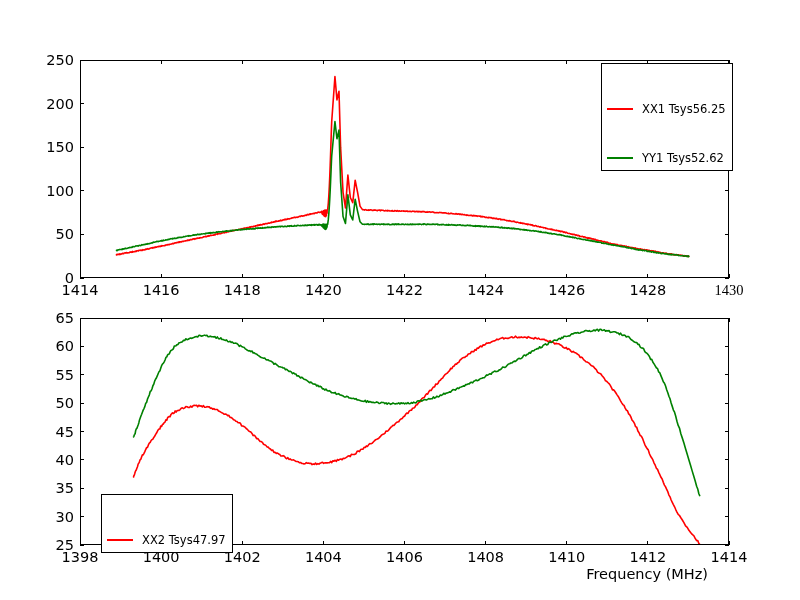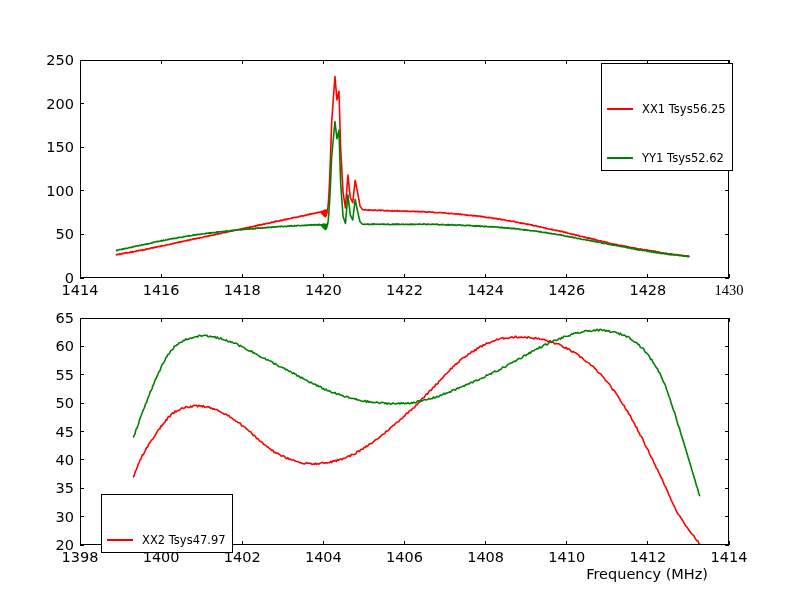--- a/index.html
+++ b/index.html
@@ -215,21 +215,21 @@
       <div class="tick-mark" style="left: 566.25px; width: 1px; height: 4px; top: 318px;"></div>
       <div class="tick-label xtick-label" style="left: 566.75px; top: 549px;">1410</div>
       <div class="tick-mark" style="left: 647.375px; width: 1px; height: 4px; top: 541px;"></div>
       <div class="tick-mark" style="left: 647.375px; width: 1px; height: 4px; top: 318px;"></div>
       <div class="tick-label xtick-label" style="left: 647.875px; top: 549px;">1412</div>
       <div class="tick-mark" style="left: 728.5px; width: 1px; height: 4px; top: 541px;"></div>
       <div class="tick-mark" style="left: 728.5px; width: 1px; height: 4px; top: 318px;"></div>
       <div class="tick-label xtick-label" style="left: 729px; top: 549px;">1414</div>
       <div class="tick-mark" style="top: 544.5px; height: 1px; width: 4px; left: 80px;"></div>
       <div class="tick-mark" style="top: 544.5px; height: 1px; width: 4px; left: 725px;"></div>
-      <div class="tick-label ytick-label" style="top: 545px; left: 34px; width: 40px;">20</div>
+      <div class="tick-label ytick-label" style="top: 545px; left: 34px; width: 40px;">25</div>
       <div class="tick-mark" style="top: 516.125px; height: 1px; width: 4px; left: 80px;"></div>
       <div class="tick-mark" style="top: 516.125px; height: 1px; width: 4px; left: 725px;"></div>
       <div class="tick-label ytick-label" style="top: 516.625px; left: 34px; width: 40px;">30</div>
       <div class="tick-mark" style="top: 487.75px; height: 1px; width: 4px; left: 80px;"></div>
       <div class="tick-mark" style="top: 487.75px; height: 1px; width: 4px; left: 725px;"></div>
       <div class="tick-label ytick-label" style="top: 488.25px; left: 34px; width: 40px;">35</div>
       <div class="tick-mark" style="top: 459.375px; height: 1px; width: 4px; left: 80px;"></div>
       <div class="tick-mark" style="top: 459.375px; height: 1px; width: 4px; left: 725px;"></div>
       <div class="tick-label ytick-label" style="top: 459.875px; left: 34px; width: 40px;">40</div>
       <div class="tick-mark" style="top: 431px; height: 1px; width: 4px; left: 80px;"></div>

